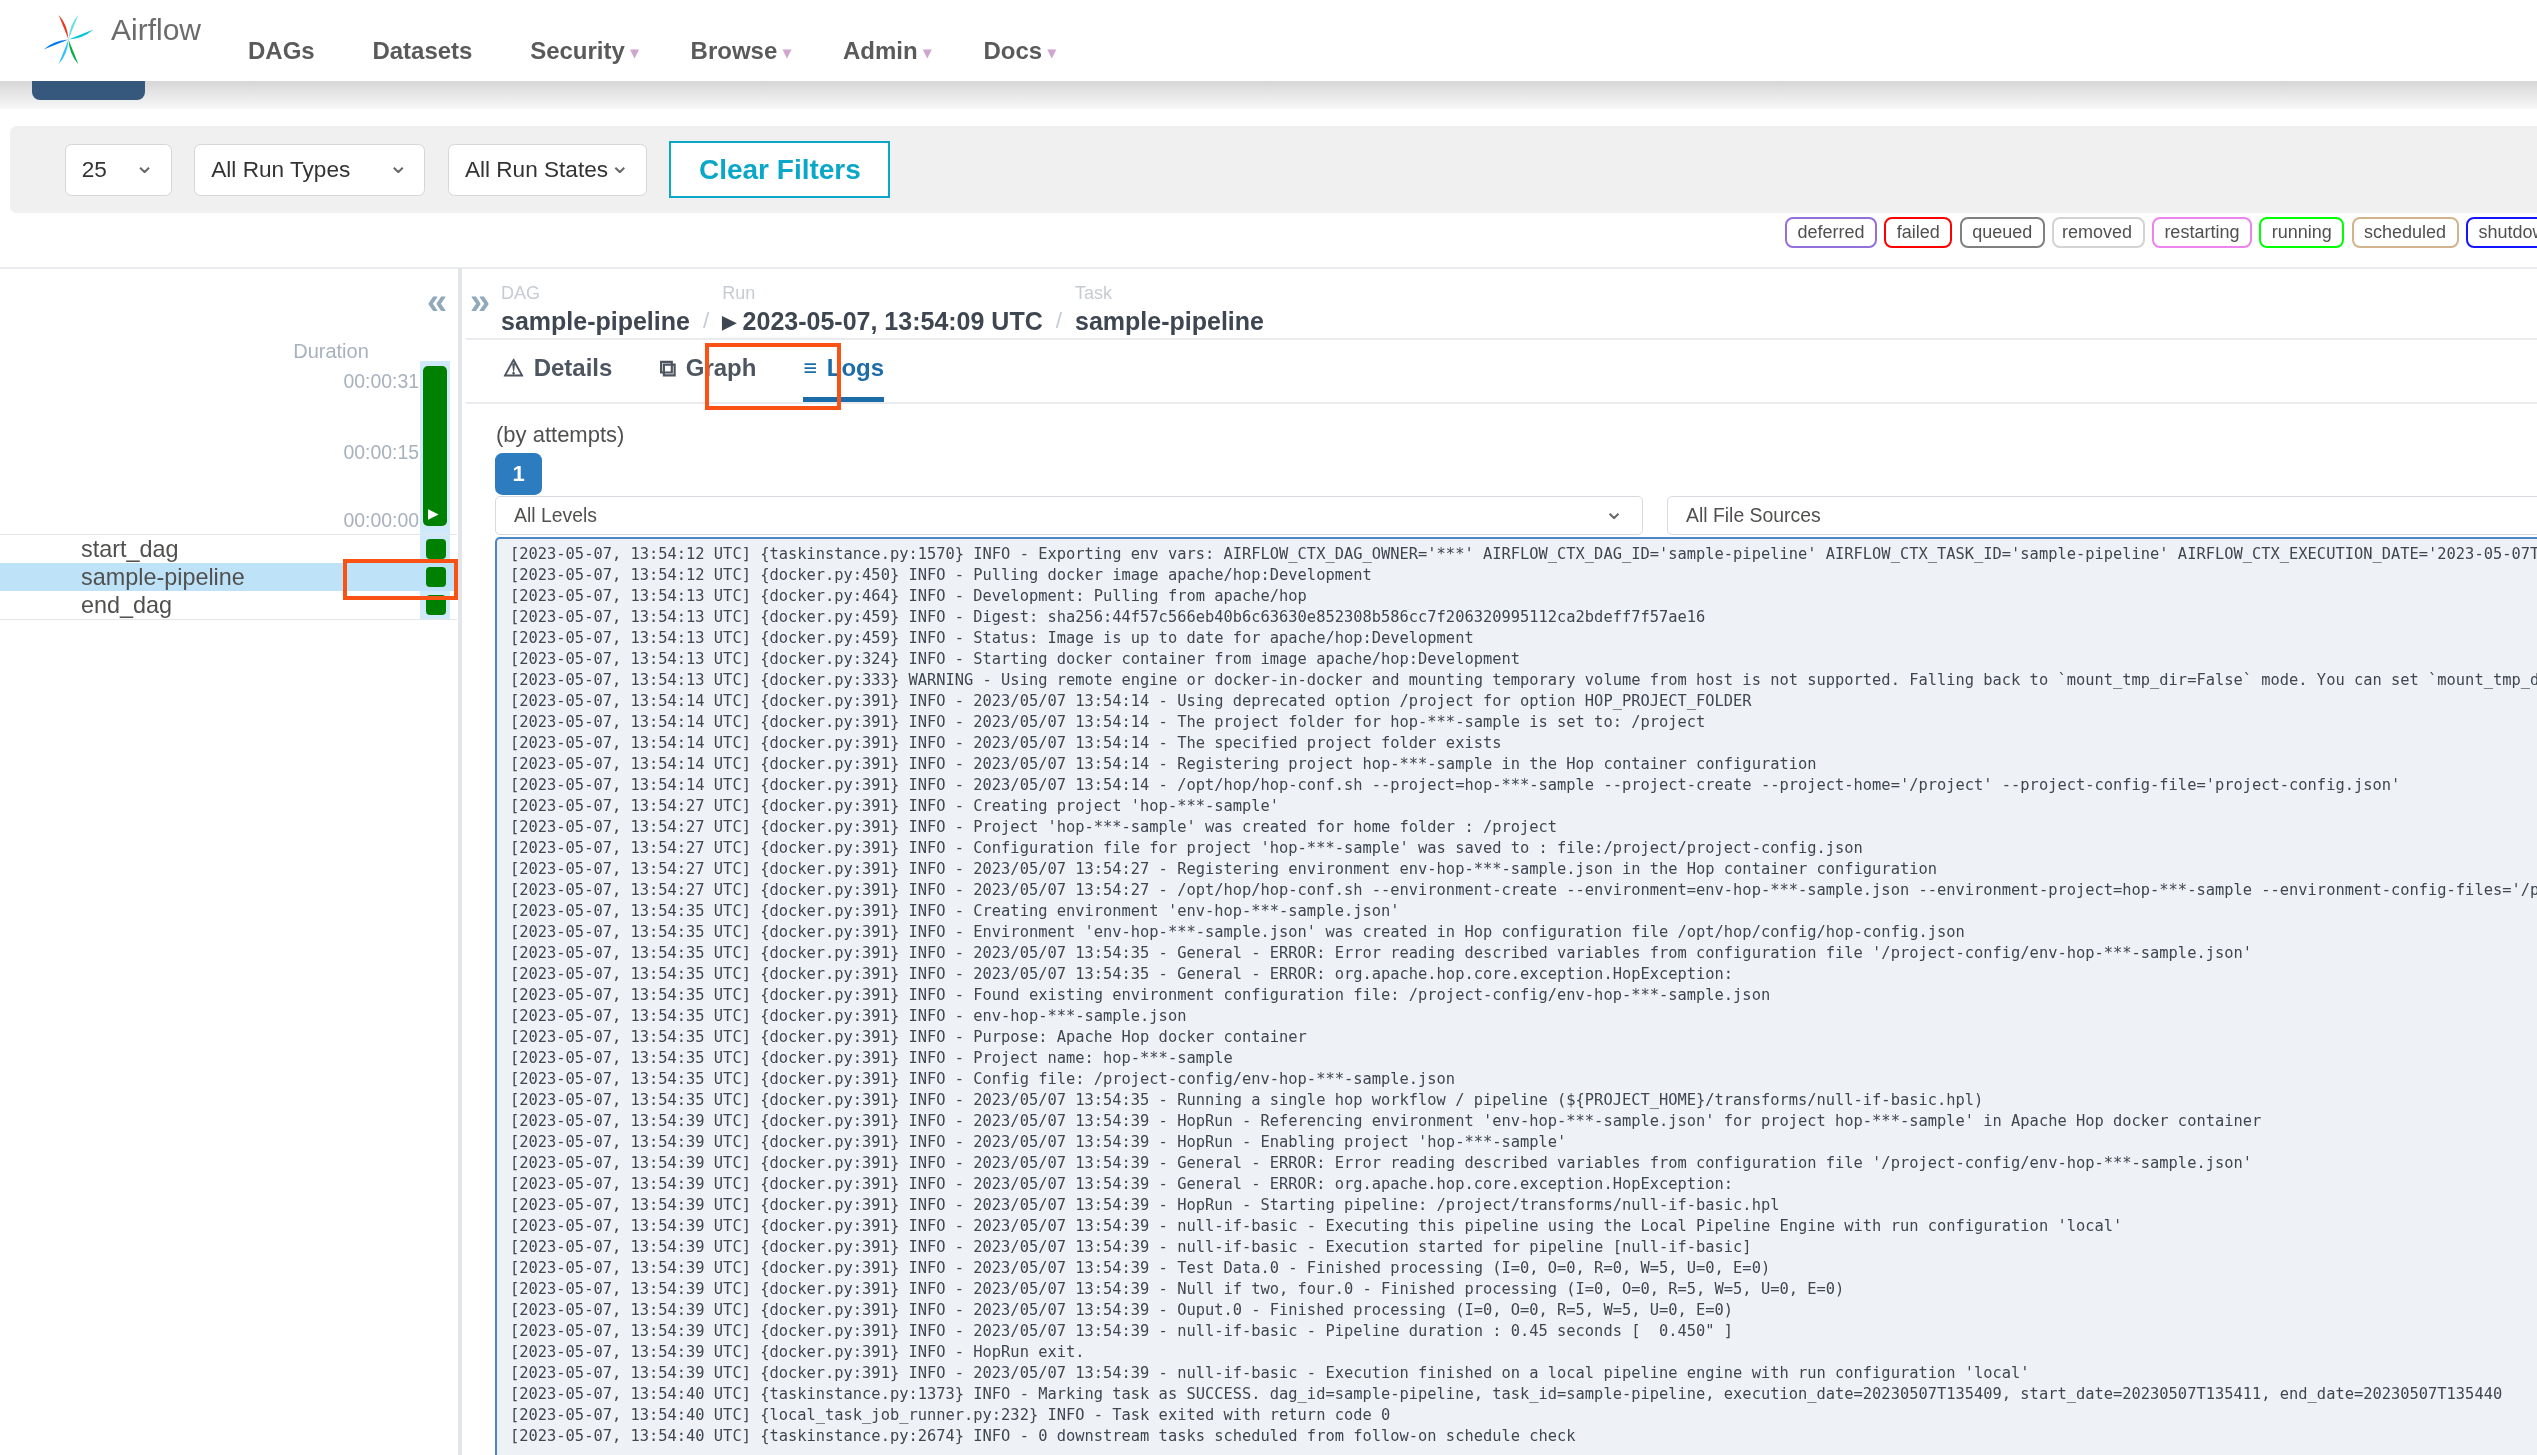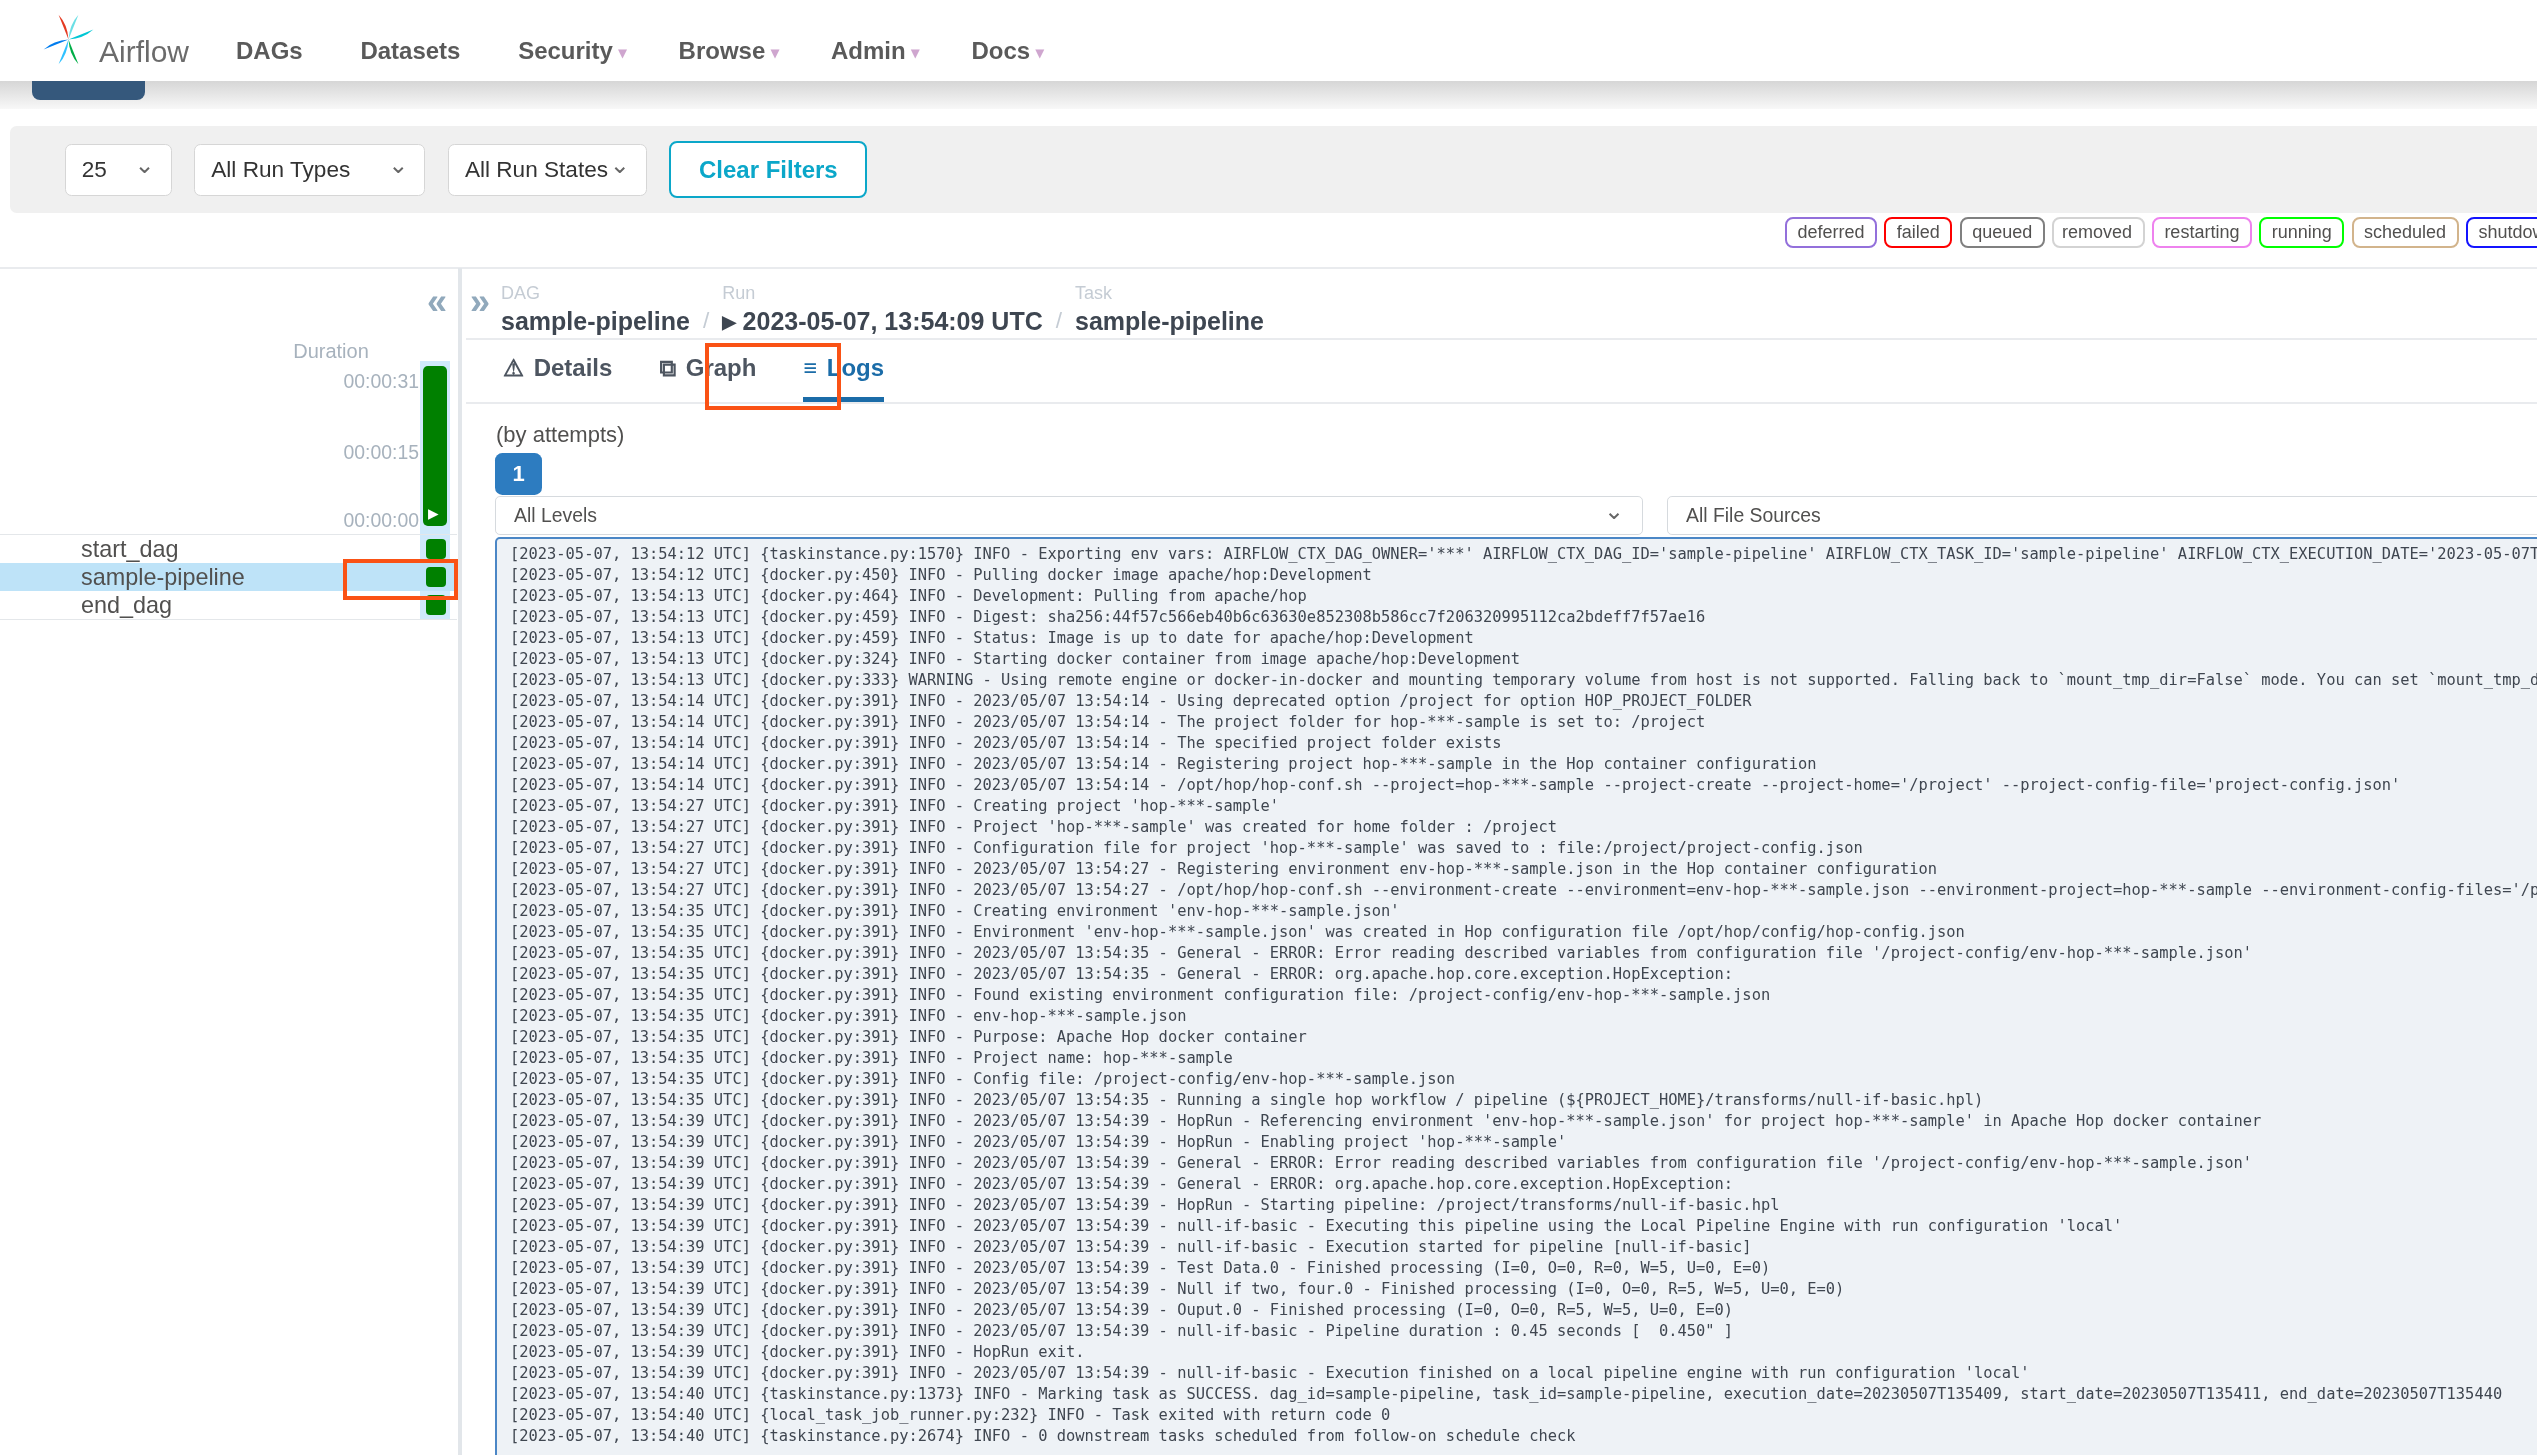--- a/index.html
+++ b/index.html
@@ -3,42 +3,42 @@
 <meta charset="utf-8">
 <style>
   * { box-sizing: border-box; }
   html,body { margin:0; padding:0; }
   body {
     width:2538px; height:1455px; overflow:hidden; position:relative;
     background:#fff; font-family:"Liberation Sans", sans-serif; color:#51504f;
   }
   
   .nav { position:absolute; top:0; left:0; right:0; height:81px; background:#fff; display:flex; align-items:center; z-index:5; }
-  .brand { display:flex; align-items:flex-end; margin-left:42px; gap:4px; }
+  .brand { display:flex; align-items:flex-start; margin-left:42px; gap:16px; }
   .brand-name { font-size:30px; color:#6b6b6b; }
   .nav-items { display:flex; margin-left:47px; gap:52px; align-items:center; }
   .nav-item { display:flex; align-items:center; gap:5.7px; font-size:24px; font-weight:bold; color:#5a5a5a; cursor:pointer;margin-top:20px; }
   .nav-item .caret { font-size:16px; color:#cfa6cf; margin-top:4.9px; }
   .nav-shadow { position:absolute; top:81px; left:0; right:0; height:27.5px;
     background:linear-gradient(#d6d6d6, #f8f8f8); }
   .partial-tab { position:absolute; left:32px; top:81px; width:113px; height:18.6px;
     background:#35587c; border-radius:0 0 8px 8px; z-index:6; }
   
   .filter-bar { position:absolute; left:9.7px; right:0; top:126px; height:87px; background:#f0f0f0;
     border-radius:6.5px 0 0 6.5px; display:flex; align-items:center; gap:22.6px; padding-left:55px; }
   .date-input { width:356px; height:52px; background:#fff; border:0.8px solid #d6d6d6; border-radius:6.5px;
     display:flex; align-items:center; justify-content:space-between; padding:0 16px; font-size:22.6px; color:#1e1e1e; }
   .select { height:52px; background:#fff; border:0.8px solid #d6d6d6; border-radius:6.5px;
     display:flex; align-items:center; justify-content:space-between; font-size:22.6px; color:#333; padding:0 16px; }
   .sel-25 { width:107px; }
   .sel-types { width:231px; }
   .sel-states { width:199px; }
   .chev { font-size:24px; color:#666; line-height:0; margin-top:-9.7px; }
-  .clear-btn { height:57px; border:2.4px solid #0ba7c9; border-radius:8px; background:#fff;
-    font-size:24px; font-weight:bold; padding:0 27.5px; display:flex; align-items:center; }
+  .clear-btn { height:57px; border:2.4px solid #0ba7c9; border-radius:0; background:#fff;
+    font-size:28px; font-weight:bold; padding:0 27.5px; display:flex; align-items:center; }
   
   .legend { position:absolute; top:217px; left:1785px; display:flex; gap:7.3px; }
   .badge { border:2.4px solid #999; border-radius:8px; background:#fff; color:#51504f;
     font-size:18px; padding:3.2px 10.5px; white-space:nowrap; }
   .divider-h1 { position:absolute; top:267px; left:0; right:0; height:1.6px; background:#e9ebee; }
   
   .collapse-icon { position:absolute; left:427px; top:281px; font-size:36px; color:#91a9bc; font-weight:bold; cursor:pointer; }
   .expand-icon   { position:absolute; left:470px; top:281px; font-size:36px; color:#91a9bc; font-weight:bold; cursor:pointer; }
   .duration-label { position:absolute; left:243px; width:176px; top:340px; text-align:center; font-size:20px; color:#a7b2bd; }
   .ticks { position:absolute; left:210px; width:209px; top:0; }

